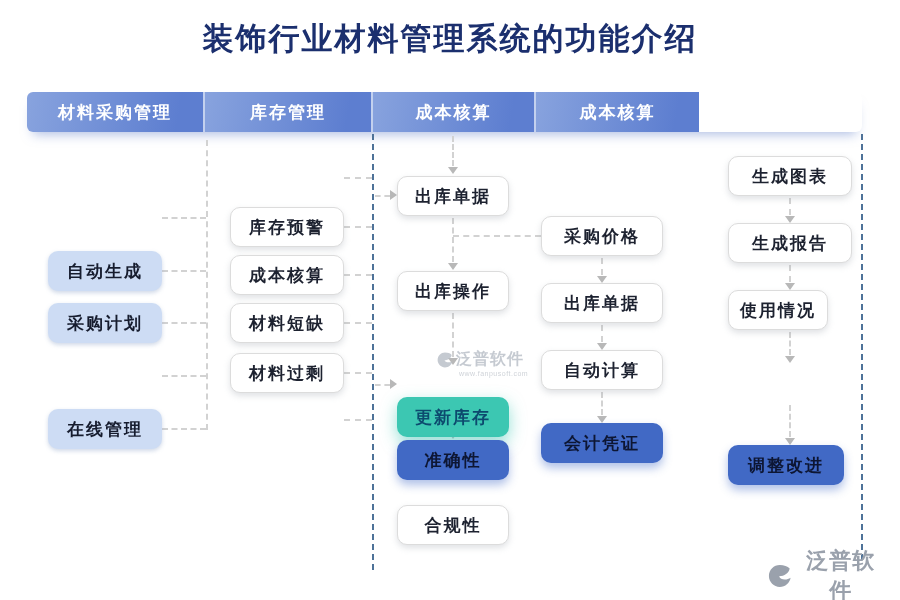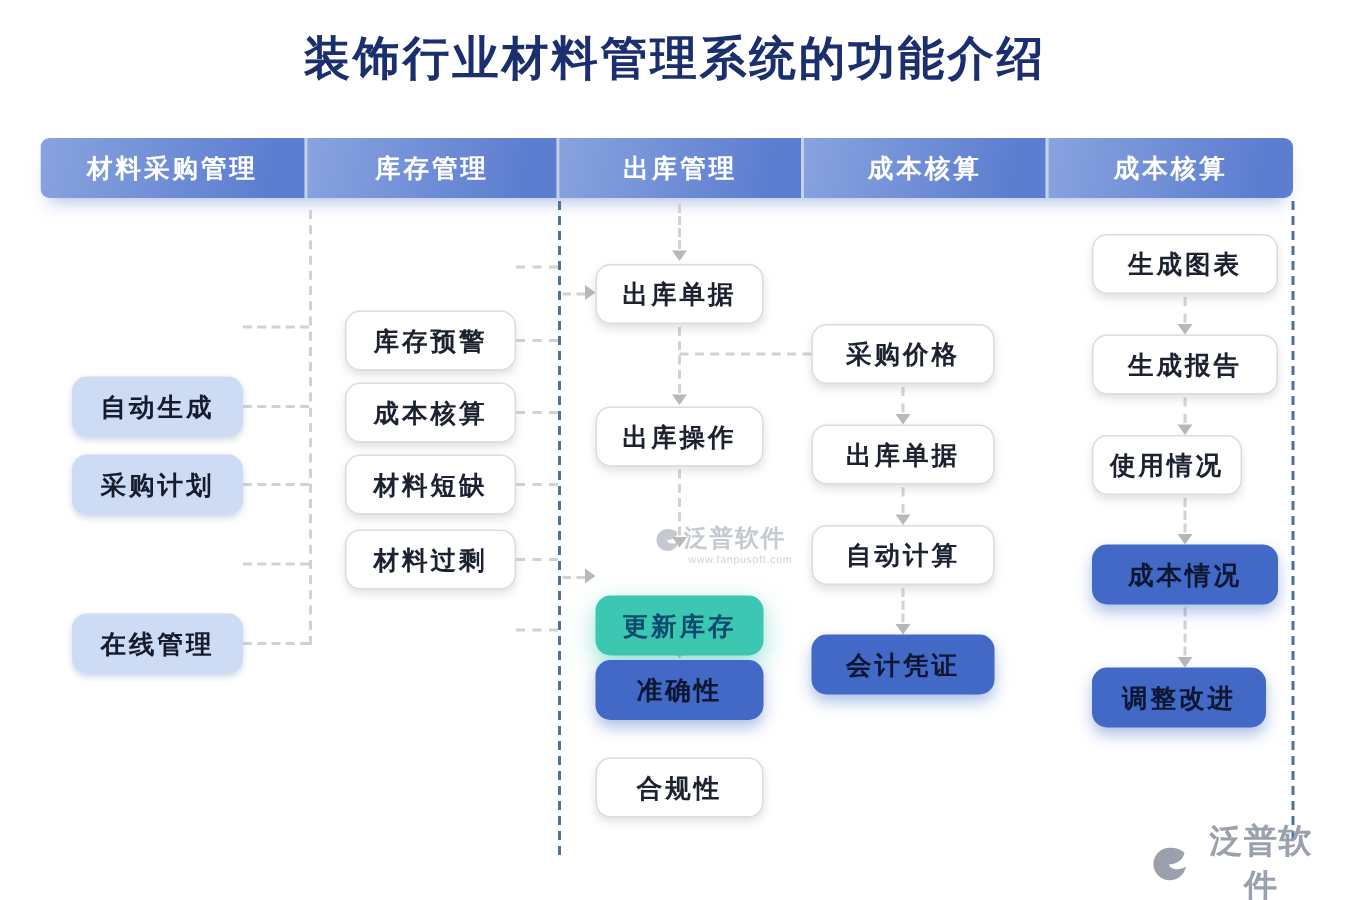--- a/index.html
+++ b/index.html
@@ -40,21 +40,20 @@
 </head>
 <body>
 
 <div id="stage">
 
   <div class="title">装饰行业材料管理系统的功能介绍</div>
 
   <div class="hdr-bar">
     <div class="hdr-seg" style="width:178px">材料采购管理</div>
     <div class="hdr-seg" style="width:168px">库存管理</div>
-    <div class="hdr-seg" style="width:163px">出库管理</div>
     <div class="hdr-seg" style="width:163px">成本核算</div>
     <div class="hdr-seg" style="width:163px">成本核算</div>
   </div>
 
   <div class="vline" style="left:206px;top:140px;height:290px"></div>
   <div class="vline slate" style="left:372px;top:134px;height:436px"></div>
   <div class="vline slate" style="left:861px;top:134px;height:426px"></div>
 
   <div class="box b-light" style="left:48px;top:251px;width:114px">自动生成</div>
   <div class="box b-light" style="left:48px;top:303px;width:114px">采购计划</div>
@@ -107,21 +106,20 @@
   <div class="vline" style="left:601px;top:258px;height:17px"></div>
   <div class="ah-down" style="left:597px;top:276px"></div>
   <div class="vline" style="left:601px;top:325px;height:17px"></div>
   <div class="ah-down" style="left:597px;top:343px"></div>
   <div class="vline" style="left:601px;top:392px;height:23px"></div>
   <div class="ah-down" style="left:597px;top:416px"></div>
 
   <div class="box b-white" style="left:728px;top:156px;width:124px">生成图表</div>
   <div class="box b-white" style="left:728px;top:223px;width:124px">生成报告</div>
   <div class="box b-white" style="left:728px;top:290px;width:100px">使用情况</div>
-  <div class="box b-blue" style="left:728px;top:363px;width:124px">成本情况</div>
   <div class="box b-blue" style="left:728px;top:445px;width:116px">调整改进</div>
 
   <div class="vline" style="left:789px;top:198px;height:17px"></div>
   <div class="ah-down" style="left:785px;top:216px"></div>
   <div class="vline" style="left:789px;top:265px;height:17px"></div>
   <div class="ah-down" style="left:785px;top:283px"></div>
   <div class="vline" style="left:789px;top:332px;height:23px"></div>
   <div class="ah-down" style="left:785px;top:356px"></div>
   <div class="vline" style="left:789px;top:405px;height:32px"></div>
   <div class="ah-down" style="left:785px;top:438px"></div>

